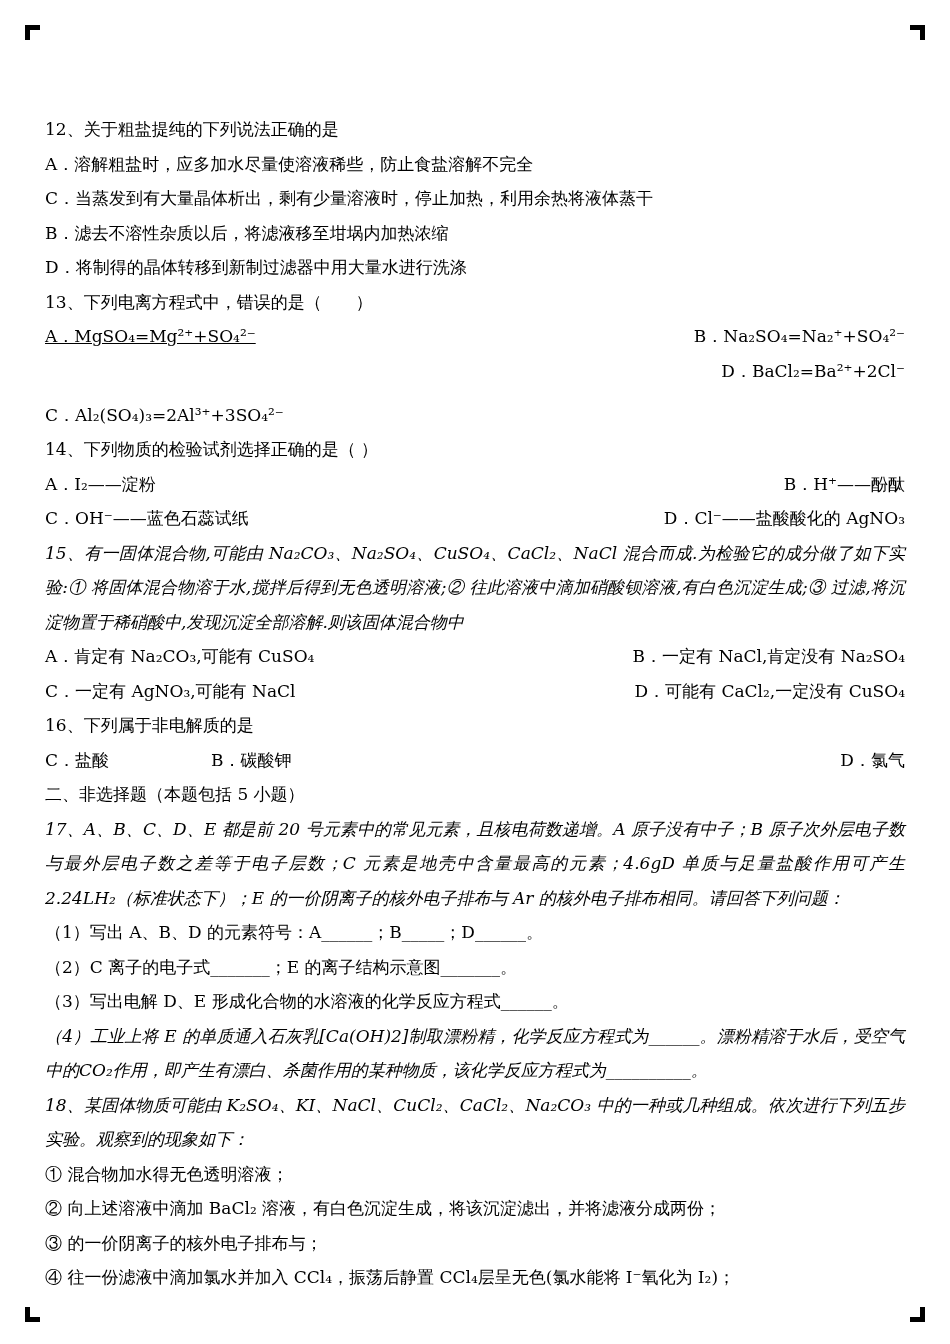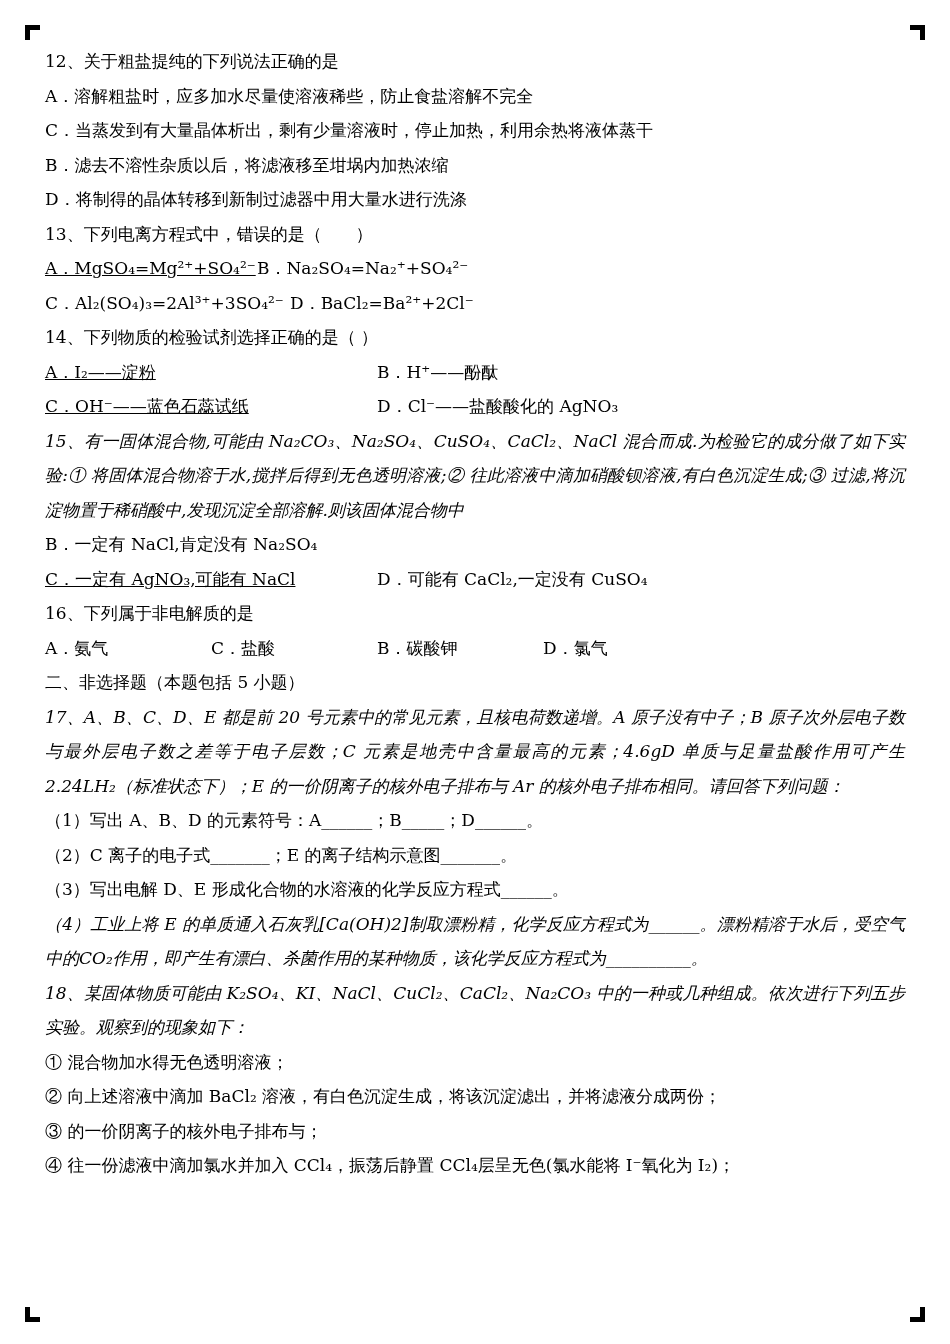--- a/index.html
+++ b/index.html
@@ -7,32 +7,32 @@
   .page {
     position: relative;
     width: 950px;
     height: 1344px;
     margin: 0 auto;
     background: #ffffff;
     color: #000000;
     font-family: "DejaVu Serif", "Liberation Serif", serif;
     font-size: 17px;
     line-height: 34.5px;
-    padding: 44px 45px 0 45px;
+    padding: 112px 45px 0 45px;
     overflow: hidden;
     border-radius: 9px;
   }
   .line { white-space: pre-wrap; }
   .just { text-align: justify; font-style: italic; }
   .opt-row { display: flex; }
-  .col-2 { flex: 0 0 332px; text-decoration: underline; }
+  .col-2 { flex: 0 0 332px; }
   .col-13a { flex: 0 0 212px; text-decoration: underline; }
-  .col-13c { flex: 0 0 245px; }
+  .col-13c { flex: 0 0 245px; margin-top: 44px; }
   .col-4 { flex: 0 0 166px; }
-  .col-last { flex: 1 1 auto; }
+  .col-last { flex: 1 1 auto; text-align: right; }
   .corner { position: absolute; width: 15px; height: 15px; }
   .corner.tl { top: 25px; left: 25px; border-top: 5px solid #000; border-left: 5px solid #000; }
   .corner.tr { top: 25px; right: 25px; border-top: 5px solid #000; border-right: 5px solid #000; }
   .corner.bl { bottom: 22px; left: 25px; border-bottom: 5px solid #000; border-left: 5px solid #000; }
   .corner.br { bottom: 22px; right: 25px; border-bottom: 5px solid #000; border-right: 5px solid #000; }
 </style>
 </head>
 <body>
 
 <div class="page">
@@ -63,30 +63,30 @@
     <span class="col-2 line">A．I₂——淀粉</span>
     <span class="col-last line">B．H⁺——酚酞</span>
   </div>
   <div class="opt-row">
     <span class="col-2 line">C．OH⁻——蓝色石蕊试纸</span>
     <span class="col-last line">D．Cl⁻——盐酸酸化的 AgNO₃</span>
   </div>
 
   <div class="line just">15、有一固体混合物,可能由 Na₂CO₃、Na₂SO₄、CuSO₄、CaCl₂、NaCl 混合而成.为检验它的成分做了如下实验:① 将固体混合物溶于水,搅拌后得到无色透明溶液;② 往此溶液中滴加硝酸钡溶液,有白色沉淀生成;③ 过滤,将沉淀物置于稀硝酸中,发现沉淀全部溶解.则该固体混合物中</div>
   <div class="opt-row">
+    <span class="col-2 line">A．肯定有 Na₂CO₃,可能有 CuSO₄</span>
     <span class="col-last line">B．一定有 NaCl,肯定没有 Na₂SO₄</span>
   </div>
   <div class="opt-row">
     <span class="col-2 line">C．一定有 AgNO₃,可能有 NaCl</span>
     <span class="col-last line">D．可能有 CaCl₂,一定没有 CuSO₄</span>
   </div>
 
   <div class="line">16、下列属于非电解质的是</div>
   <div class="opt-row">
-    <span class="col-4 line">A．氨气</span>
     <span class="col-4 line">C．盐酸</span>
     <span class="col-4 line">B．碳酸钾</span>
     <span class="col-last line">D．氯气</span>
   </div>
 
   <div class="line">二、非选择题（本题包括 5 小题）</div>
 
   <div class="line just">17、A、B、C、D、E 都是前 20 号元素中的常见元素，且核电荷数递增。A 原子没有中子；B 原子次外层电子数与最外层电子数之差等于电子层数；C 元素是地壳中含量最高的元素；4.6gD 单质与足量盐酸作用可产生 2.24LH₂（标准状态下）；E 的一价阴离子的核外电子排布与 Ar 的核外电子排布相同。请回答下列问题：</div>
   <div class="line">（1）写出 A、B、D 的元素符号：A______；B_____；D______。</div>
   <div class="line">（2）C 离子的电子式_______；E 的离子结构示意图_______。</div>

